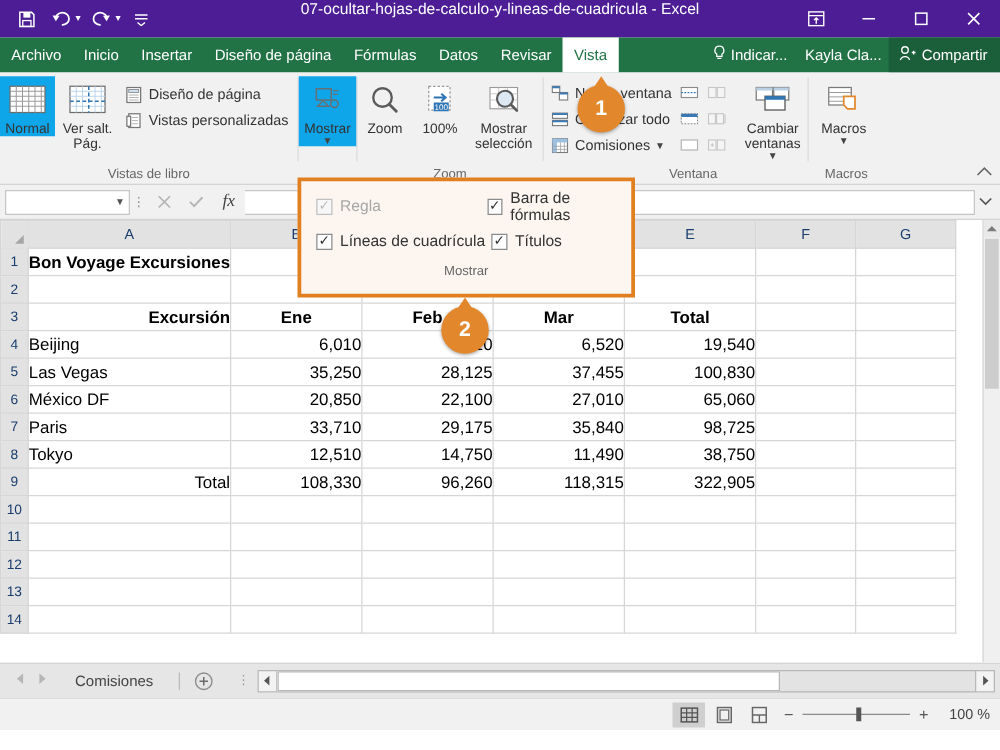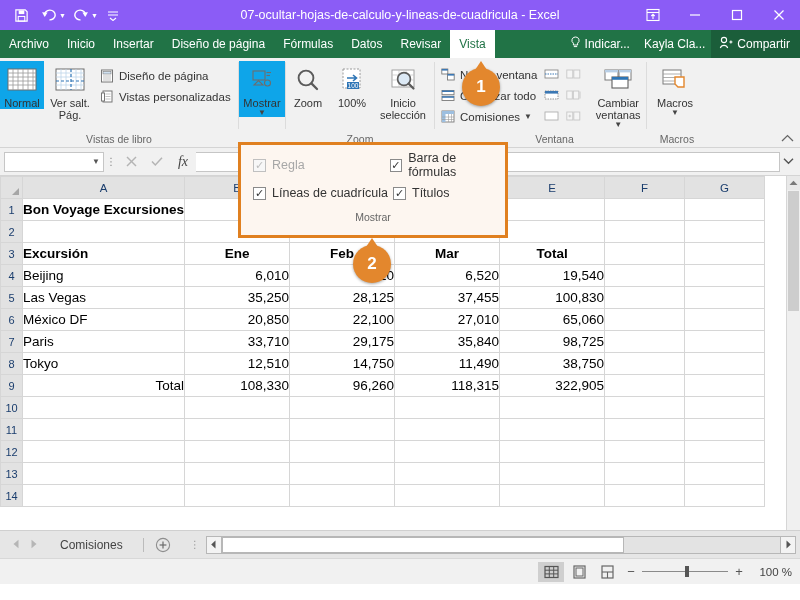--- a/index.html
+++ b/index.html
@@ -7,21 +7,21 @@
   body {
     font-family: "Liberation Sans", sans-serif;
     font-size: 12px;
     background:#fff;
     -webkit-font-smoothing: antialiased;
   }
   .app { position:relative; width:800px; height:600px; }
 
   
   .titlebar {
-    height:30px; background:#8b5cf6; display:flex; align-items:center;
+    height:30px; background:#4c1d95; display:flex; 
     color:#fff; position:relative;
   }
   .qat { display:flex; align-items:center; padding-left:8px; gap:2px; }
   .qat-btn {
     width:26px; height:24px; display:flex; align-items:center; justify-content:center;
     color:#fff;
   }
   .qat-btn svg { display:block; }
   .qat-caret { font-size:7px; margin-left:-3px; }
   .qat-group { display:flex; align-items:center; }
@@ -111,21 +111,21 @@
   }
   th.colh {
     height:22px; background:#e2e2e2; color:#1a3d6d; font-size:11.5px; text-align:center;
     border:1px solid #c9c9c9;
   }
   td.rowh {
     width:22px; height:22px; background:#e2e2e2; color:#1a3d6d; font-size:11px; text-align:center;
     border:1px solid #c9c9c9;
   }
   td.cell { height:22px; font-size:13.5px; padding:0 4px; color:#000; vertical-align:middle; }
-  td.cell.b { font-weight:bold; }
+  td.cell.b { font-weight:bold;text-align:right; }
   td.cell.ctr { text-align:center; }
   td.cell.rt { text-align:right; }
 
   .vscroll {
     position:absolute; right:0; top:0; width:14px; bottom:0; background:#f0f0f0;
     border-left:1px solid #d6d6d6;
   }
   .vsc-up, .vsc-dn { height:14px; display:flex; align-items:center; justify-content:center; color:#666; font-size:7px; background:#e9e9e9;}
   .vsc-thumb { margin:1px; height:120px; background:#cdcdcd; }
 
@@ -418,21 +418,21 @@
                 <g stroke="#c3c3c3" stroke-width=".7">
                   <line x1="3" y1="8" x2="25" y2="8"></line>
                   <line x1="3" y1="13" x2="25" y2="13"></line>
                   <line x1="10" y1="3" x2="10" y2="20"></line>
                   <line x1="17" y1="3" x2="17" y2="20"></line>
                 </g>
                 <circle cx="15" cy="12" r="6.4" fill="#dce9f5" stroke="#5b5b5b" stroke-width="1.7"></circle>
                 <line x1="19.6" y1="16.6" x2="24.5" y2="21.5" stroke="#5b5b5b" stroke-width="2.2" stroke-linecap="round"></line>
               </svg>
           </span>
-          <span>Inicio selección</span>
+          <span>Mostrar selección</span>
         </div>
       </div>
       <div class="rgroup-label">Zoom</div>
     </div>
     <div class="rsep"></div>
 
     <div class="rgroup" style="width:211px">
       <div class="rgroup-body" style="padding-left:2px">
         <div class="col3" style="padding-top:3px">
           <div class="smallbtn">

